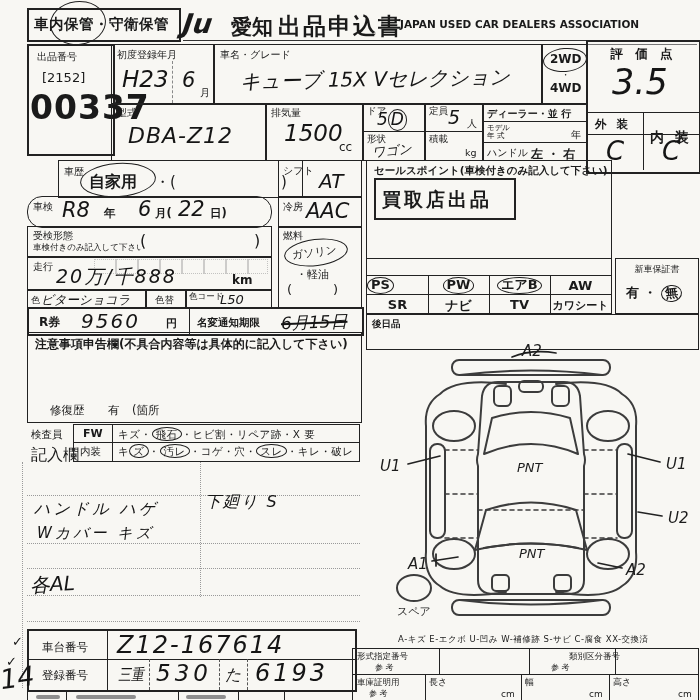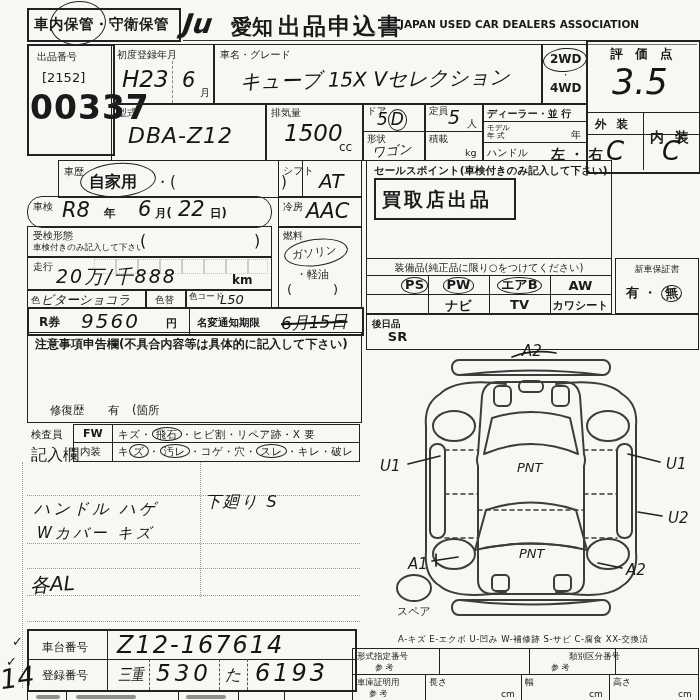--- a/index.html
+++ b/index.html
@@ -101,21 +101,21 @@
     <div class="abs" style="left:40px;top:43px;font-size:9.5px;">kg</div>
   </div>
   <div class="box" style="left:482px;top:103px;width:104px;height:56px;">
     <div class="abs b" style="left:4px;top:3px;font-size:10px;">ディーラー・並 行</div>
     <div class="hline" style="left:0;top:17px;width:104px;"></div>
     <div class="abs" style="left:4px;top:19px;font-size:7.5px;">モデル</div>
     <div class="abs" style="left:4px;top:27px;font-size:7.5px;">年 式</div>
     <div class="abs" style="left:88px;top:24px;font-size:10px;">年</div>
     <div class="hline" style="left:0;top:38px;width:104px;"></div>
     <div class="abs" style="left:4px;top:42px;font-size:10px;">ハンドル</div>
-    <div class="abs b" style="left:48px;top:42px;font-size:14px;margin-left:20px;">左 ・ 右</div>
+    <div class="abs b" style="left:48px;top:42px;font-size:12px;">左 ・ 右</div>
   </div>
 
   <div class="box" style="left:27px;top:160px;width:243px;height:36px;margin-left:31px;">
     <div class="abs lbl" style="left:5px;top:4px;">車歴</div>
     <div class="abs b" style="left:30px;top:11px;font-size:16px;">自家用</div>
     <div class="oval" style="left:21px;top:2px;width:74px;height:32px;transform:rotate(-4deg);"></div>
     <div class="abs" style="left:96px;top:12px;font-size:15px;">・(</div>
     <div class="abs" style="left:222px;top:12px;font-size:15px;">)</div>
   </div>
 
@@ -241,31 +241,30 @@
   </div>
 
   <div class="box" style="left:366px;top:160px;width:244px;height:97px;">
     <div class="abs b" style="left:7px;top:3px;font-size:10.5px;">セールスポイント(車検付きのみ記入して下さい)</div>
     <div class="box" style="left:7px;top:17px;width:138px;height:38px;border-width:2.2px;">
       <div class="abs blk" style="left:6px;top:7px;font-size:19px;letter-spacing:3px;">買取店出品</div>
     </div>
   </div>
 
   <div class="box" style="left:366px;top:258px;width:244px;height:54px;">
-    <div class="abs" style="left:0;top:2px;width:244px;text-align:center;font-size:10px;">装備品(純正品に限り○をつけてください)</div>
     <div class="hline" style="left:0;top:16px;width:244px;"></div>
     <div class="hline" style="left:0;top:35px;width:244px;"></div>
     <div class="vline" style="left:61px;top:16px;height:38px;"></div>
     <div class="vline" style="left:122px;top:16px;height:38px;"></div>
     <div class="vline" style="left:183px;top:16px;height:38px;"></div>
-    <div class="abs b" style="left:0;top:18px;width:61px;text-align:right;font-size:13px;"><span class="circ">PS</span></div>
+    <div class="abs b" style="left:0;top:18px;width:61px;text-align:left;font-size:13px;"><span class="circ">PS</span></div>
     <div class="abs b" style="left:61px;top:18px;width:61px;text-align:center;font-size:13px;"><span class="circ">PW</span></div>
     <div class="abs b" style="left:122px;top:18px;width:61px;text-align:center;font-size:13px;"><span class="circ">エアB</span></div>
     <div class="abs b" style="left:183px;top:19px;width:61px;text-align:center;font-size:13px;">AW</div>
-    <div class="abs b" style="left:0;top:38px;width:61px;text-align:center;font-size:13px;margin-top:32px;">SR</div>
+    <div class="abs b" style="left:0;top:38px;width:61px;text-align:center;font-size:13px;">SR</div>
     <div class="abs b" style="left:61px;top:38px;width:61px;text-align:center;font-size:13px;">ナビ</div>
     <div class="abs b" style="left:122px;top:38px;width:61px;text-align:center;font-size:13px;">TV</div>
     <div class="abs b" style="left:183px;top:39px;width:61px;text-align:center;font-size:11px;">カワシート</div>
   </div>
 
   <div class="box" style="left:615px;top:258px;width:82px;height:54px;">
     <div class="abs" style="left:0;top:4px;width:82px;text-align:center;font-size:9px;">新車保証書</div>
     <div class="abs b" style="left:10px;top:25px;font-size:13px;"><span>有</span> <span>・</span> <span class="circ" style="transform:rotate(-6deg);">無</span></div>
   </div>
 

